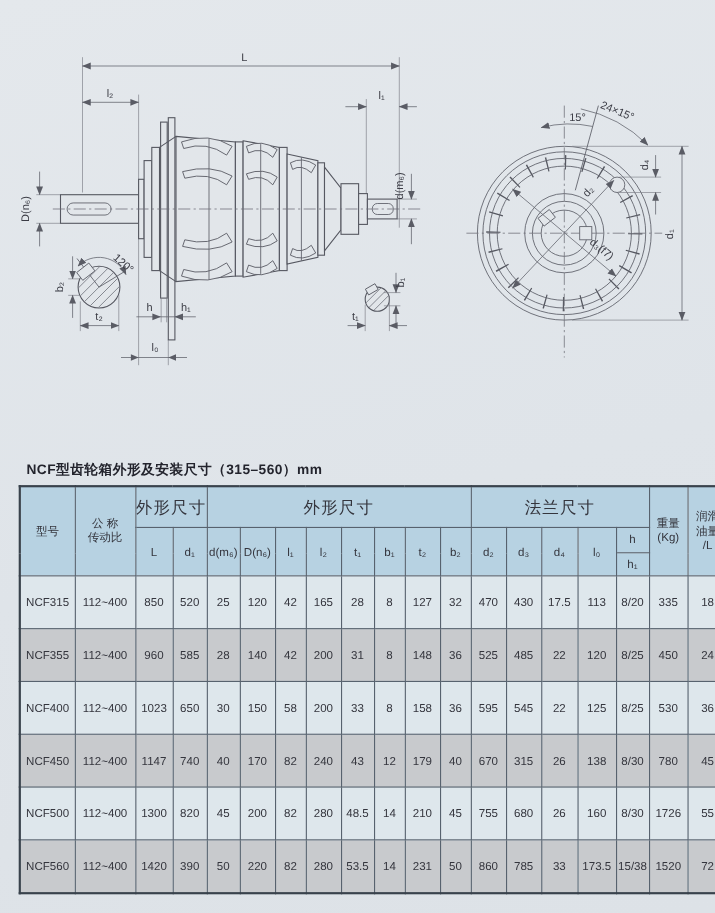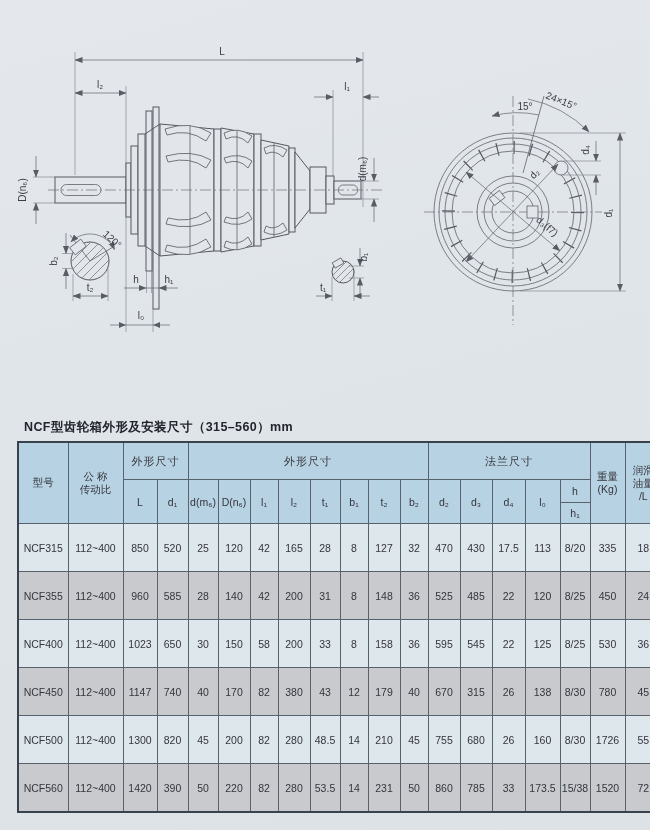--- a/index.html
+++ b/index.html
@@ -32,21 +32,21 @@
     background:#dee7ec;
   }
   .spec th,.spec td{
     border:1px solid #57626e;text-align:center;vertical-align:middle;
     padding:0;font-weight:normal;overflow:hidden;
   }
   .spec thead th{background:#b7d2e2;}
   .spec thead tr:nth-child(1) th{height:36px;}
   .spec thead tr:nth-child(2) th{height:22px;}
   .spec thead tr:nth-child(3) th{height:20px;}
-  .grp{font-weight:bold;font-size:11px;letter-spacing:1px;}
+  .grp{font-weight:bold;font-size:15px;letter-spacing:1px;}
   .two-line div{line-height:13px;}
   .spec tbody td{height:47px;}
   .spec tbody tr:nth-child(odd) td{background:#dee7ec;}
   .spec tbody tr:nth-child(even) td{background:#c8cacd;}
 </style>
 </head>
 <body>
 
 <div class="drawing-wrap">
 <svg width="650" height="416" viewBox="0 0 650 416">
@@ -381,21 +381,21 @@
         <td>36</td>
       </tr>
       <tr>
         <td>NCF450</td>
         <td>112~400</td>
         <td>1147</td>
         <td>740</td>
         <td>40</td>
         <td>170</td>
         <td>82</td>
-        <td>380</td>
+        <td>240</td>
         <td>43</td>
         <td>12</td>
         <td>179</td>
         <td>40</td>
         <td>670</td>
         <td>315</td>
         <td>26</td>
         <td>138</td>
         <td>8/30</td>
         <td>780</td>

